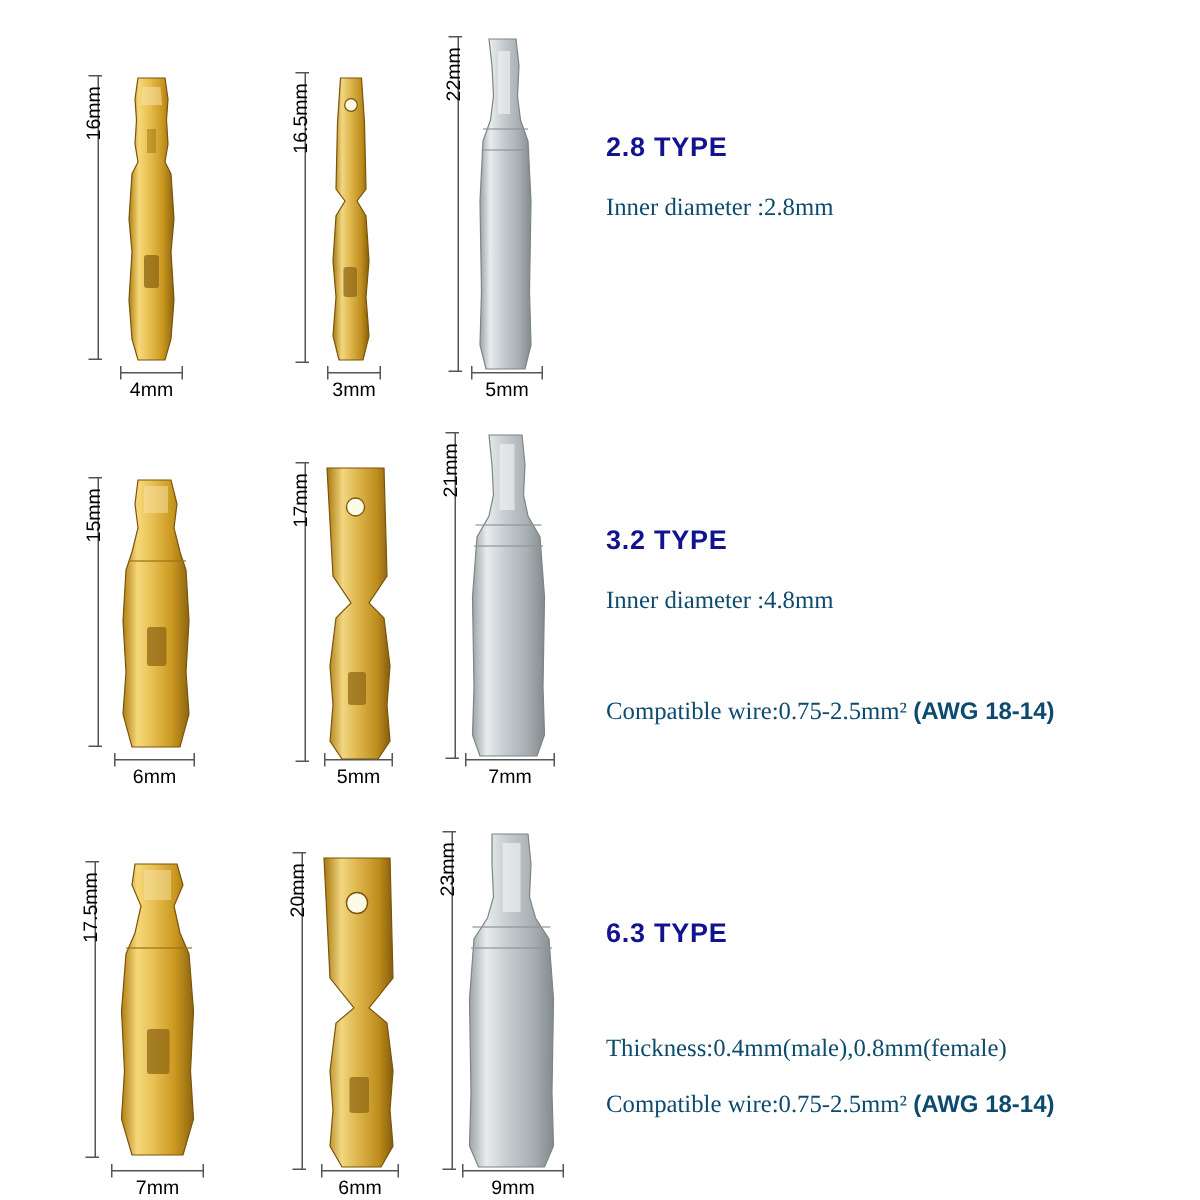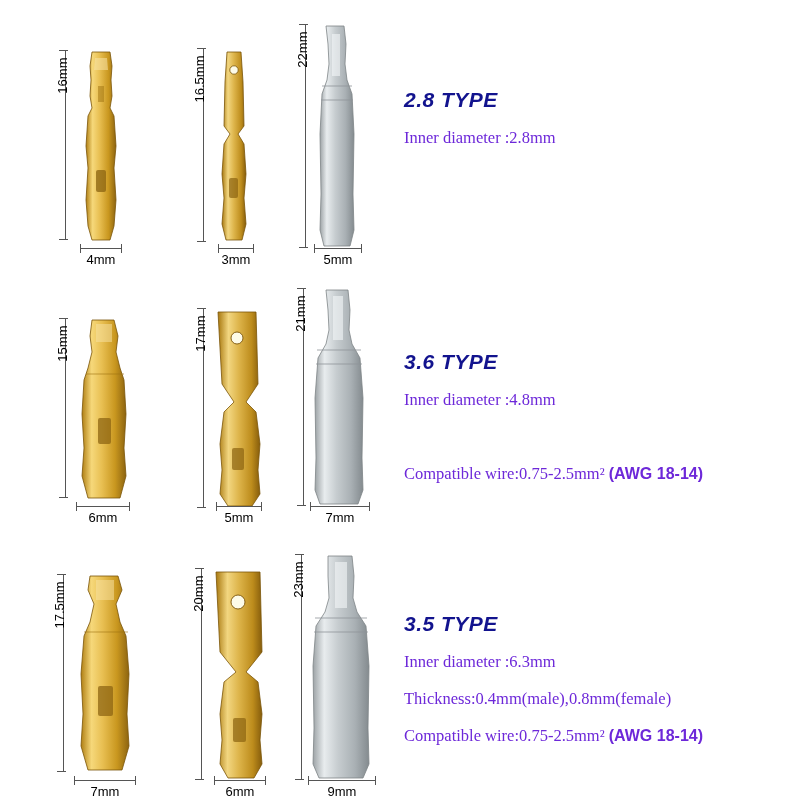--- a/index.html
+++ b/index.html
@@ -114,33 +114,32 @@
   .info {
     position: absolute;
     left: 404px;
     top: 0;
     width: 392px;
     height: 266px;
   }
   .info-title {
     font-family: "Liberation Sans", sans-serif;
     font-weight: bold;
-    font-size: 21px;
+    font-size: 18px;
     letter-spacing: 0.5px;
     color: #12138e;
     position: absolute;
     left: 0;
-    font-style: italic;
   }
   .info-line {
     position: absolute;
     left: 0;
     font-family: "Liberation Serif", serif;
     font-size: 16.5px;
-    color: #6d28d9;
+    color: #0c4a6e;
     white-space: nowrap;
   }
   .awg {
     font-family: "Liberation Sans", sans-serif;
     font-weight: bold;
     font-size: 16px;
   }
 </style>
 </head>
 <body>
@@ -304,21 +303,21 @@
         <div class="hdim" style="left:38px;top:240px;width:60px;">
           <div class="hline" style="width:60px;"></div>
           <div class="htick" style="left:0;"></div>
           <div class="htick" style="left:59px;"></div>
           <div class="hlabel">7mm</div>
         </div>
       </div>
     </div>
 
     <div class="info">
-      <div class="info-title" style="top:84px;">3.6 TYPE</div>
+      <div class="info-title" style="top:84px;">3.2 TYPE</div>
       <div class="info-line" style="top:124px;">Inner diameter :4.8mm</div>
       <div class="info-line" style="top:198px;"><span>Compatible wire:0.75-2.5mm² </span><span class="awg">(AWG 18-14)</span></div>
     </div>
   </div>
 
   <div class="row" style="top: 532px; position: absolute;">
     <div class="parts">
 
       <div class="part-col col-a">
         <div class="vdim" style="left:20px;top:42px;height:198px;">
@@ -376,20 +375,19 @@
         <div class="hdim" style="left:36px;top:248px;width:68px;">
           <div class="hline" style="width:68px;"></div>
           <div class="htick" style="left:0;"></div>
           <div class="htick" style="left:67px;"></div>
           <div class="hlabel">9mm</div>
         </div>
       </div>
     </div>
 
     <div class="info">
-      <div class="info-title" style="top:80px;">3.5 TYPE</div>
-      <div class="info-line" style="top:120px;">Inner diameter :6.3mm</div>
+      <div class="info-title" style="top:80px;">6.3 TYPE</div>
       <div class="info-line" style="top:157px;">Thickness:0.4mm(male),0.8mm(female)</div>
       <div class="info-line" style="top:194px;"><span>Compatible wire:0.75-2.5mm² </span><span class="awg">(AWG 18-14)</span></div>
     </div>
   </div>
 
 </div>
 
 </body></html>

